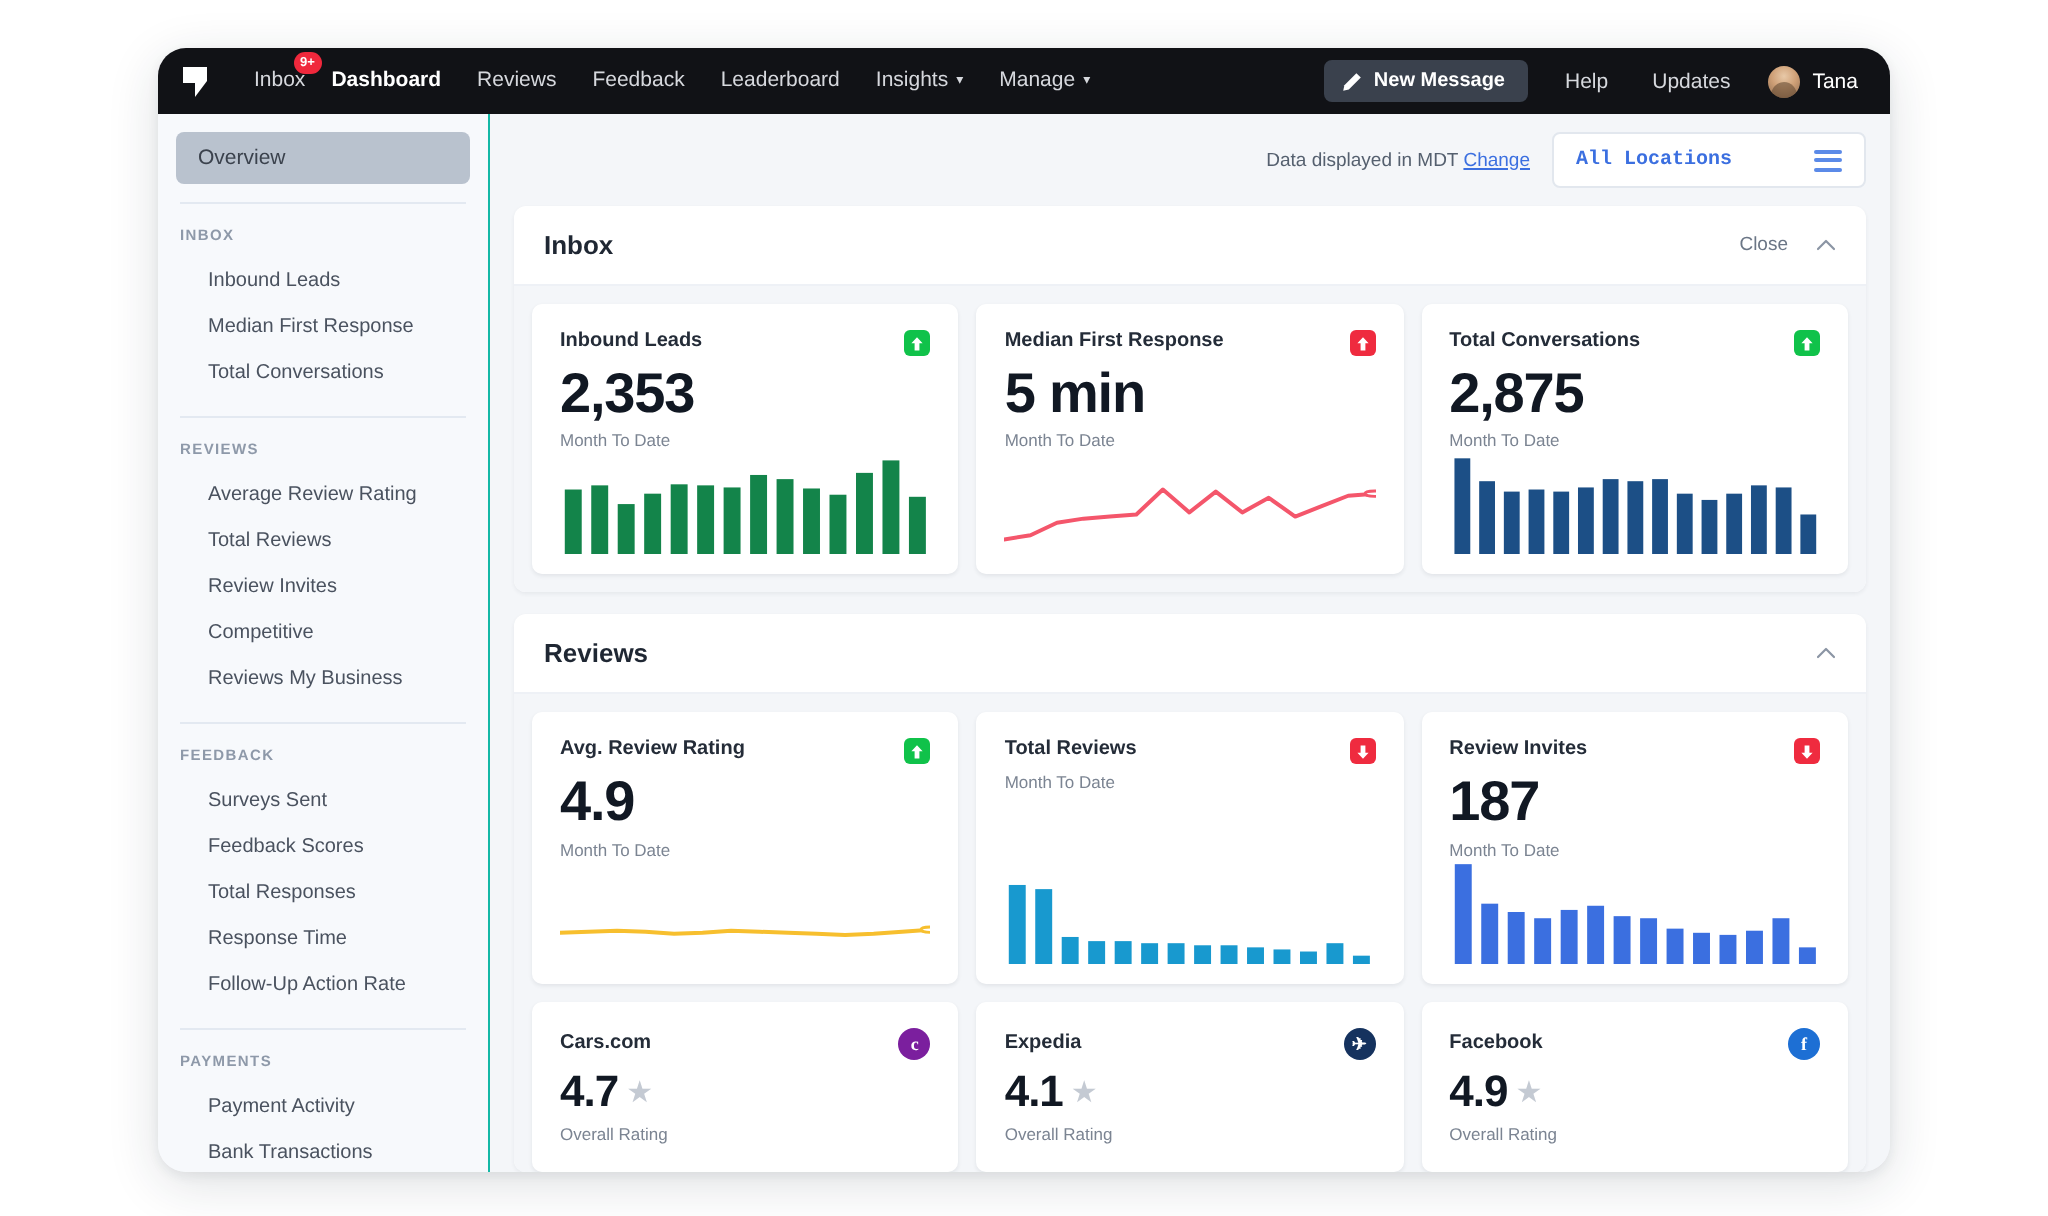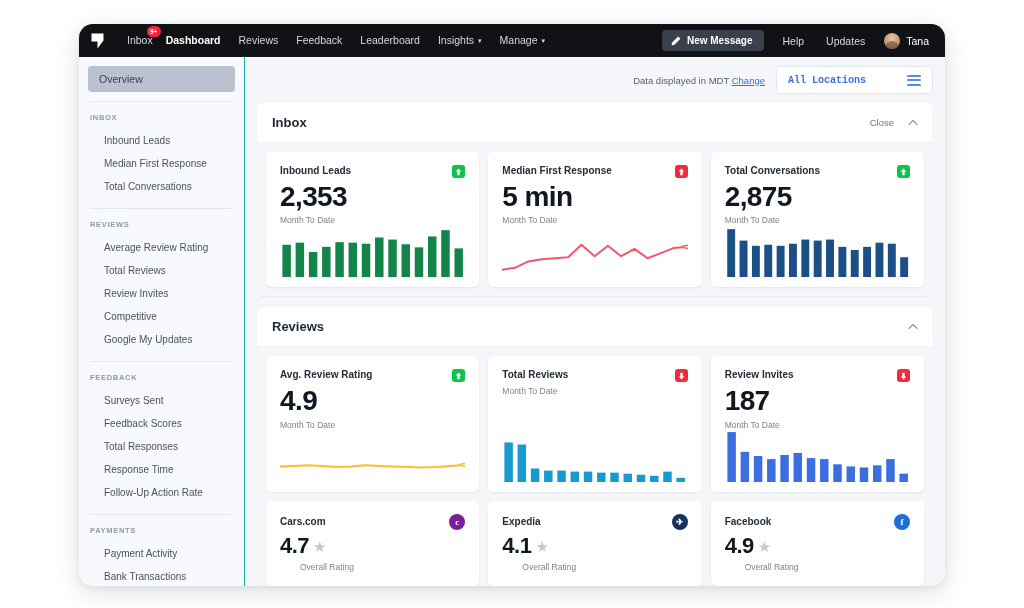--- a/index.html
+++ b/index.html
@@ -273,21 +273,21 @@
     flex: none;
     font-size: 9px; font-weight: bold; color: #fff;
     font-family: "Liberation Serif", serif;
   }
   .rc-valrow { display: flex; align-items: center; gap: 4px; margin-top: 4px; }
   .rc-value {
     font-size: 22px; font-weight: bold; color: #111823;
     letter-spacing: -0.5px; line-height: 1.05;
   }
   .rc-star { color: #c4cad3; font-size: 15px; line-height: 1; position: relative; top: 1px; }
-  .rc-sub { font-size: 8.5px; color: #7b8492; margin-top: 5px; margin-left: 20px; }
+  .rc-sub { font-size: 8.5px; color: #7b8492; margin-top: 5px; }
 </style>
 </head>
 <body>
 
 <div class="window">
 
   <div class="topnav">
     <div class="logo-mark">
       <svg width="15" height="16" viewBox="0 0 15 16">
         <path d="M1.5 0.5 H13.5 V7.5 L7.5 15.5 V8.5 H1.5 Z" fill="#ffffff"></path>
@@ -342,21 +342,21 @@
         <div class="sb-link">Total Conversations</div>
       </div>
       <div class="sb-sep"></div>
 
       <div class="sb-group">
         <div class="sb-group-title">REVIEWS</div>
         <div class="sb-link">Average Review Rating</div>
         <div class="sb-link">Total Reviews</div>
         <div class="sb-link">Review Invites</div>
         <div class="sb-link">Competitive</div>
-        <div class="sb-link">Google My Updates</div>
+        <div class="sb-link">Reviews My Business</div>
       </div>
       <div class="sb-sep"></div>
 
       <div class="sb-group">
         <div class="sb-group-title">FEEDBACK</div>
         <div class="sb-link">Surveys Sent</div>
         <div class="sb-link">Feedback Scores</div>
         <div class="sb-link">Total Responses</div>
         <div class="sb-link">Response Time</div>
         <div class="sb-link">Follow-Up Action Rate</div>

